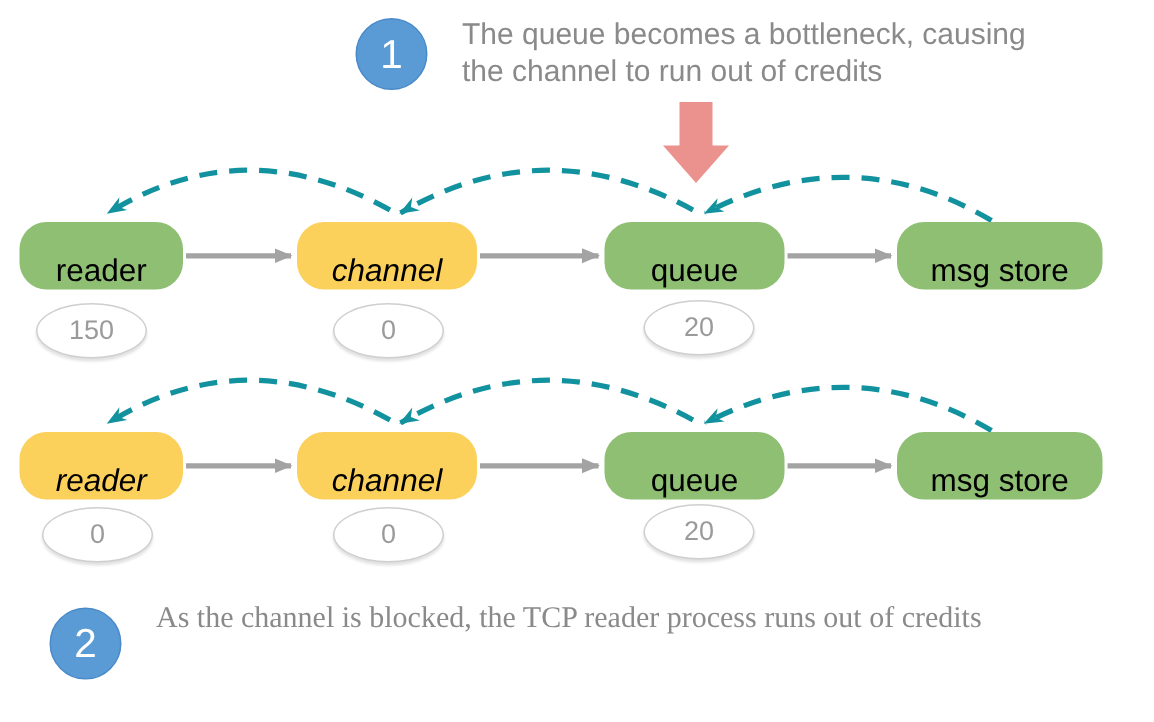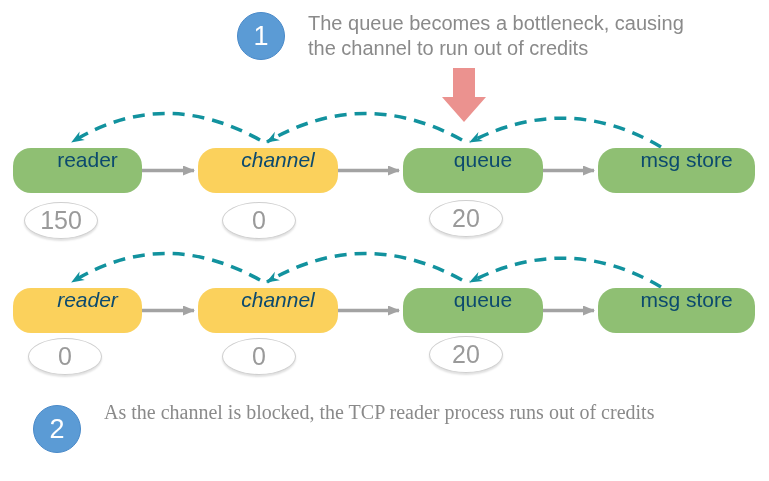--- a/index.html
+++ b/index.html
@@ -14,41 +14,40 @@
   #connector-layer {
     position: absolute;
     left: 0; top: 0;
     width: 769px; height: 481px;
   }
   .node {
     position: absolute;
     height: 45px;
     border-radius: 18px;
     display: flex;
-    align-items: flex-start;
+    align-items: flex-end;
     justify-content: center;
-    color: #0c4a6e;
+    color: #000000;
     font-size: 21px;
-    padding-left: 20px;
   }
   .state-green  { background: #8fbf73; }
   .state-yellow { background: #fbd15c; font-style: italic; }
   .credit-oval {
     position: absolute;
     width: 72px;
     height: 35px;
     background: #ffffff;
     border: 1px solid #cfcfcf;
     border-radius: 50%;
     box-shadow: 0 2px 2px rgba(0,0,0,0.12);
     display: flex;
     align-items: center;
     justify-content: center;
     color: #9a9a9a;
-    font-size: 25px;
+    font-size: 18px;
   }
   .annotation-badge {
     position: absolute;
     width: 48px;
     height: 48px;
     border-radius: 50%;
     background: #5b9bd5;
     border: 1px solid #4a8ac9;
     box-sizing: border-box;
     display: flex;

